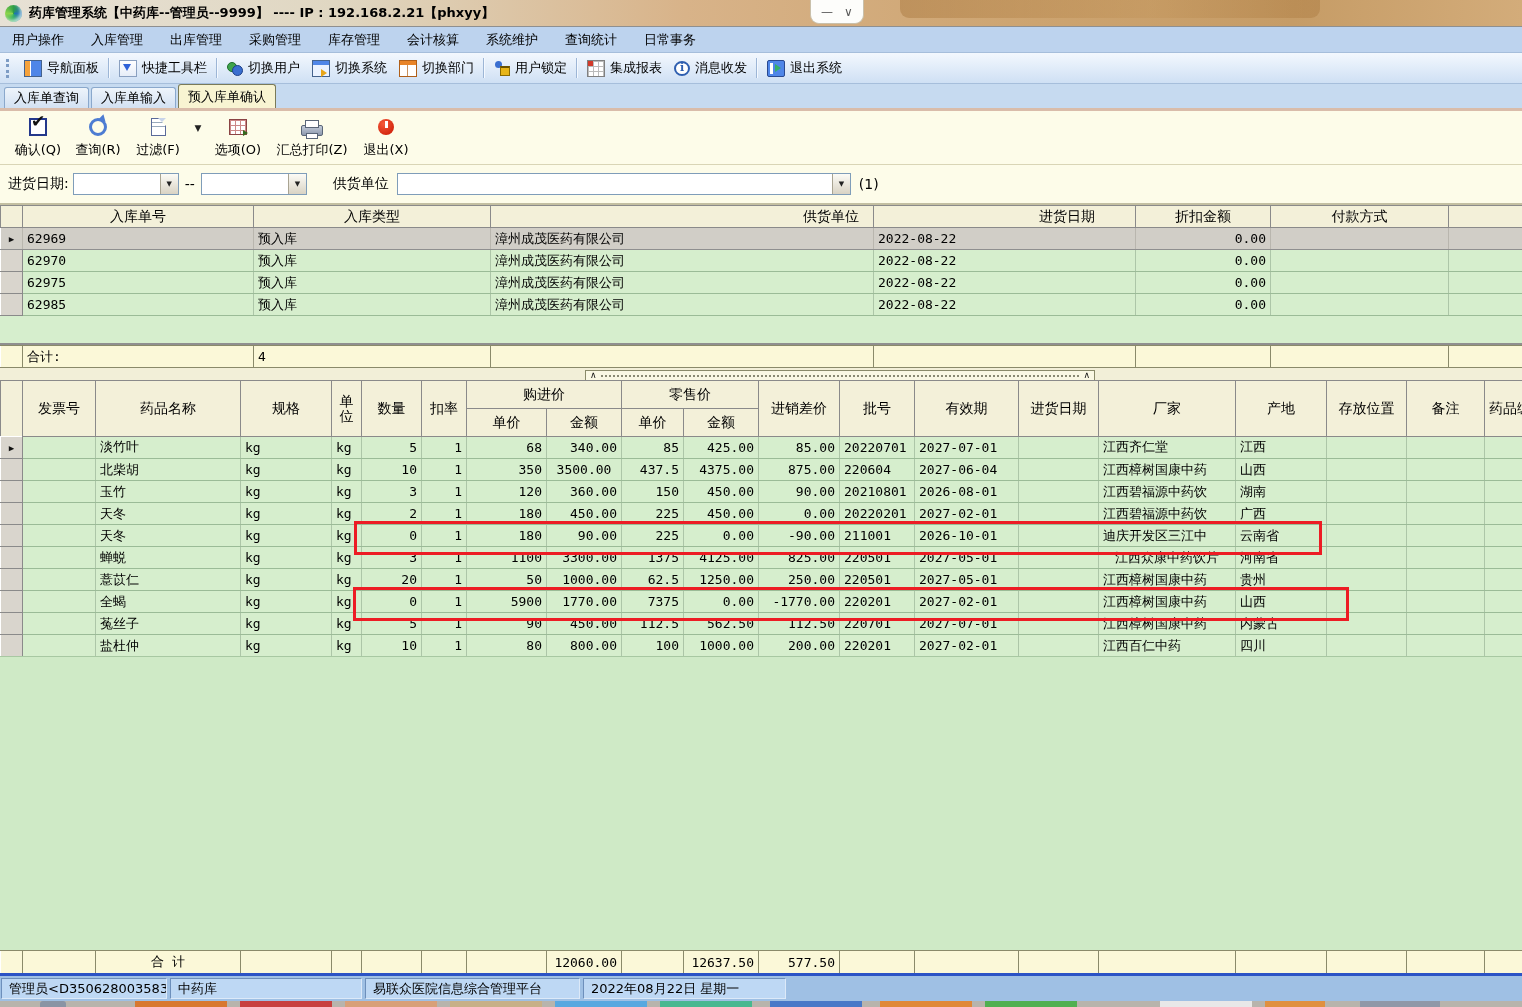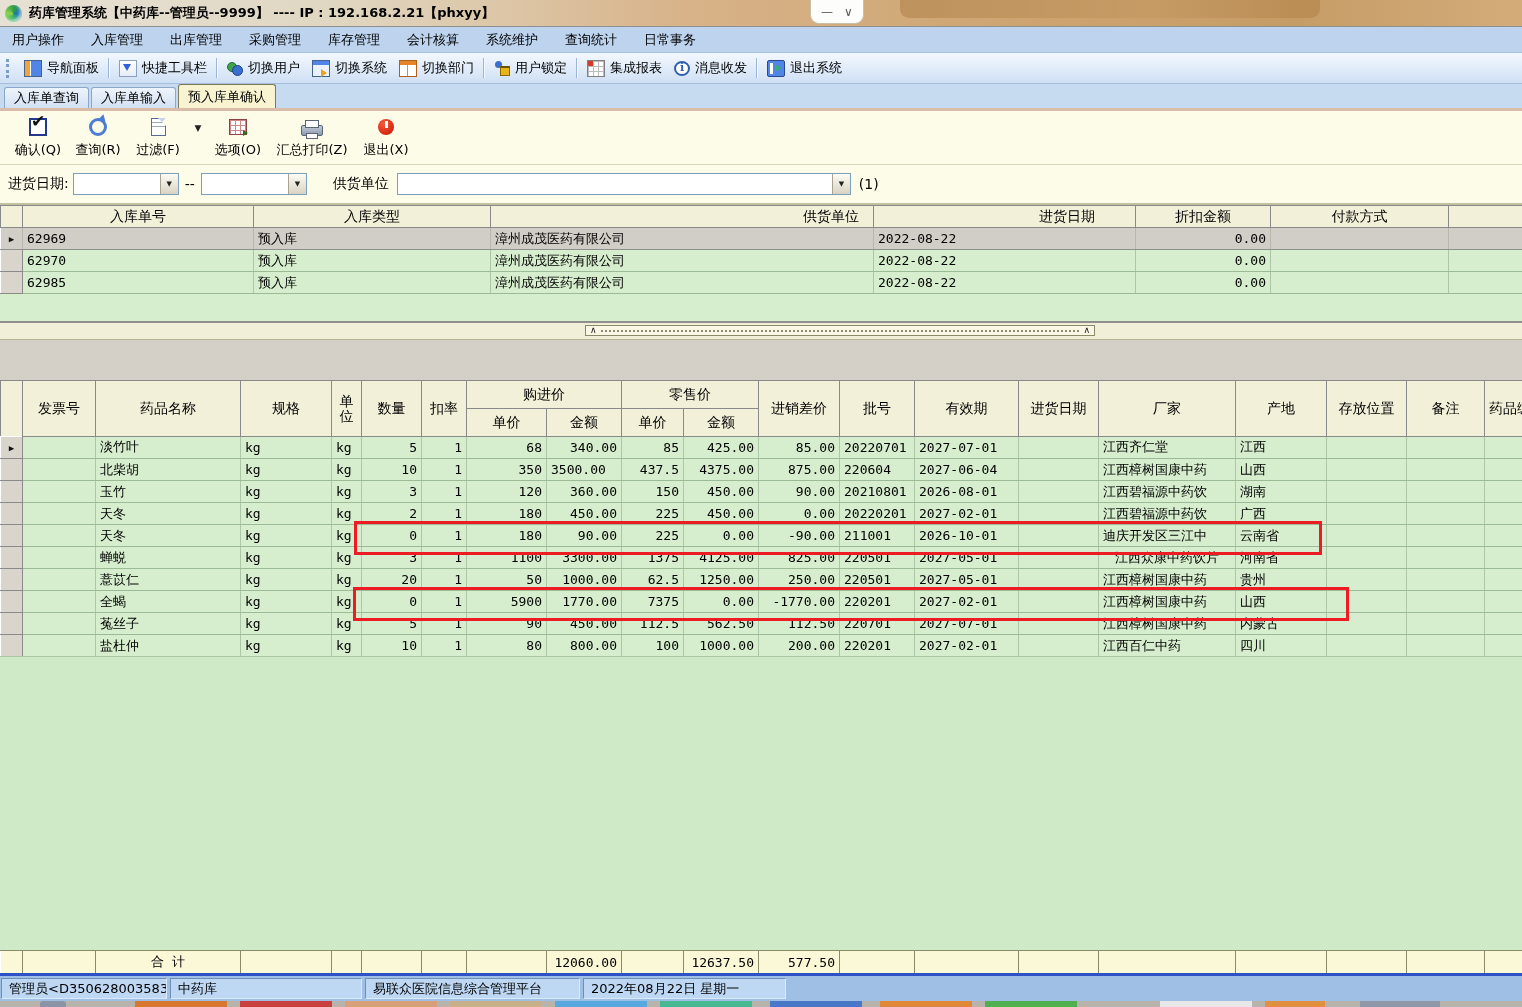--- a/index.html
+++ b/index.html
@@ -308,31 +308,65 @@
           <td style="text-align: left;">62970</td>
           <td style="text-align: left;">预入库</td>
           <td style="text-align: left;">漳州成茂医药有限公司</td>
           <td style="text-align: left;">2022-08-22</td>
           <td style="text-align: right;">0.00</td>
           <td style="text-align: left;"></td>
           <td style="text-align: left;"></td>
         </tr>
         <tr>
           <td class="selcell"></td>
+          <td style="text-align: left;">62975</td>
+          <td style="text-align: left;">预入库</td>
+          <td style="text-align: left;">漳州成茂医药有限公司</td>
+          <td style="text-align: left;">2022-08-22</td>
+          <td style="text-align: right;">0.00</td>
+          <td style="text-align: left;"></td>
+          <td style="text-align: left;"></td>
+        </tr>
+        <tr>
+          <td class="selcell"></td>
           <td style="text-align: left;">62985</td>
           <td style="text-align: left;">预入库</td>
           <td style="text-align: left;">漳州成茂医药有限公司</td>
           <td style="text-align: left;">2022-08-22</td>
           <td style="text-align: right;">0.00</td>
           <td style="text-align: left;"></td>
           <td style="text-align: left;"></td>
         </tr>
       </tbody>
   </table>
   <div class="orders-fill"></div>
+  <table class="grid ogrid">
+      <colgroup>
+        <col style="width: 22px;">
+        <col style="width: 231px;">
+        <col style="width: 237px;">
+        <col style="width: 383px;">
+        <col style="width: 262px;">
+        <col style="width: 135px;">
+        <col style="width: 178px;">
+        <col style="width: 74px;">
+      </colgroup>
+    <tbody class="yellow">
+        <tr>
+          <td class="selcell"></td>
+          <td style="text-align: left;">合计:</td>
+          <td style="text-align: left;">4</td>
+          <td style="text-align: left;"></td>
+          <td style="text-align: left;"></td>
+          <td style="text-align: left;"></td>
+          <td style="text-align: left;"></td>
+          <td style="text-align: left;"></td>
+        </tr>
+      </tbody>
+  </table>
   <div class="splitter-strip">
     <div class="splitter">
       <span class="chev">∧</span>
       <span class="dots"></span>
       <span class="chev">∧</span>
     </div>
   </div>
 </div>
 
 <div class="abs" style="top:380px">
@@ -439,21 +473,21 @@
         </tr>
         <tr>
           <td class="selcell"></td>
           <td style="text-align: left;"></td>
           <td style="text-align: left;">北柴胡</td>
           <td style="text-align: left;">kg</td>
           <td style="text-align: left;">kg</td>
           <td style="text-align: right;">10</td>
           <td style="text-align: right;">1</td>
           <td style="text-align: right;">350</td>
-          <td style="text-align: left;">3500.00</td>
+          <td style="text-align: center;">3500.00</td>
           <td style="text-align: right;">437.5</td>
           <td style="text-align: right;">4375.00</td>
           <td style="text-align: right;">875.00</td>
           <td style="text-align: left;">220604</td>
           <td style="text-align: left;">2027-06-04</td>
           <td style="text-align: left;"></td>
           <td style="text-align: left;">江西樟树国康中药</td>
           <td style="text-align: left;">山西</td>
           <td style="text-align: left;"></td>
           <td style="text-align: left;"></td>

